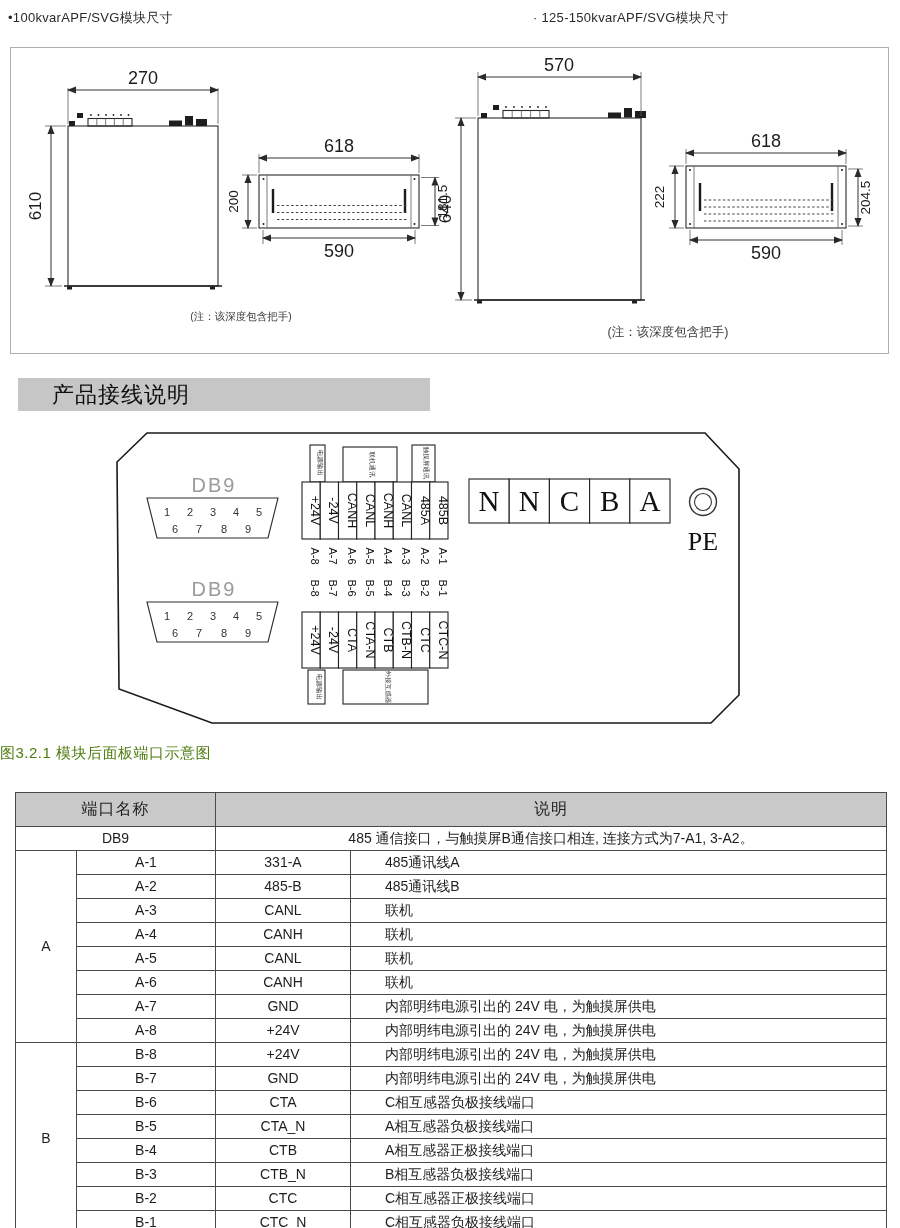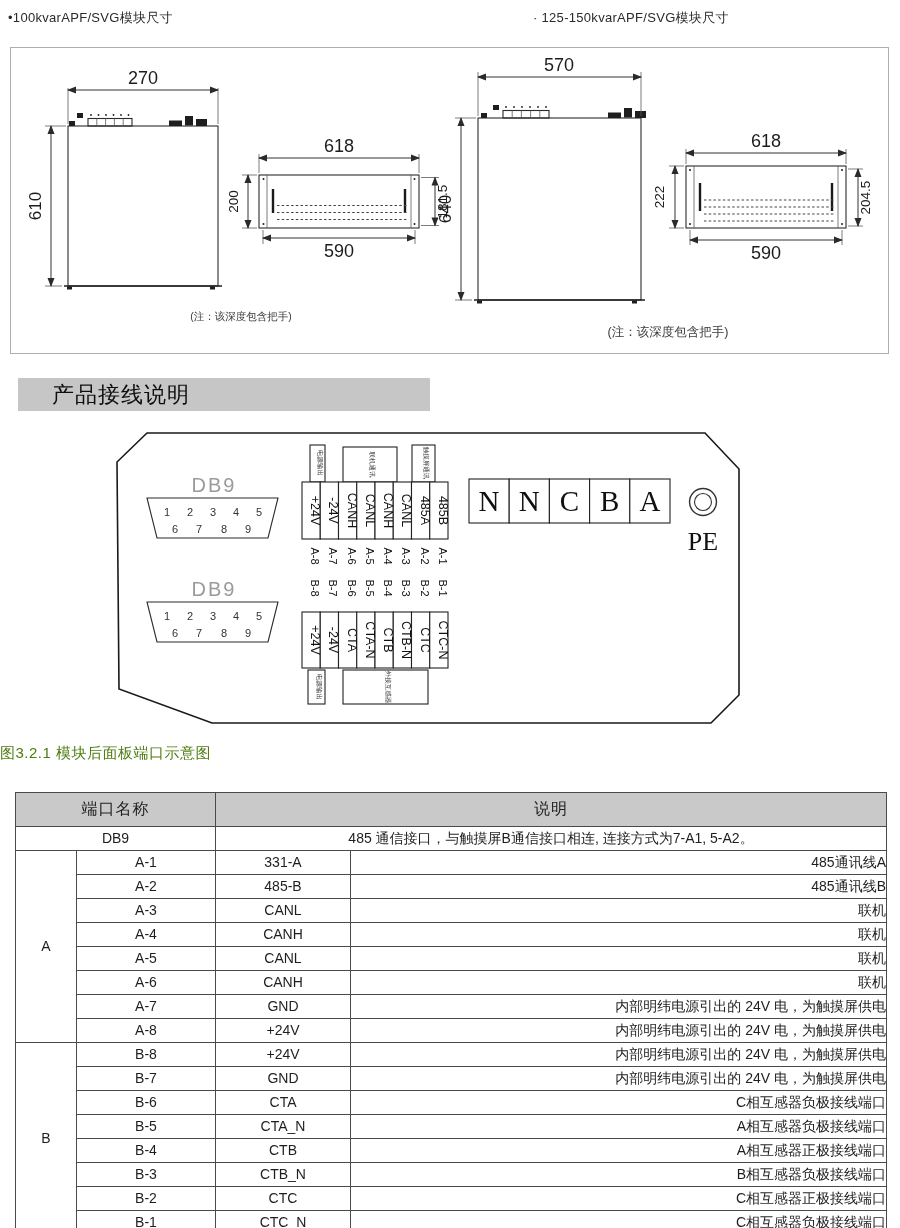--- a/index.html
+++ b/index.html
@@ -14,21 +14,21 @@
                display:flex;align-items:center;padding-left:25px;}
   .section-bar span{font-size:22px;color:#0d0d0d;padding-left:9px;letter-spacing:1px;}
   .diagram{position:absolute;left:110px;top:428px;width:640px;height:310px;}
   .caption{position:absolute;left:0;top:744px;width:900px;text-align:left;font-size:15px;color:#4d7c0f;letter-spacing:0.5px;}
   .port-table{position:absolute;left:15px;top:792px;width:871px;border-collapse:collapse;table-layout:fixed;
               font-size:14px;color:#1e1e1e;}
   .port-table td,.port-table th{border:1px solid #4a4a4a;height:23px;padding:0;line-height:1.15;
               overflow:hidden;white-space:nowrap;}
   .port-table th{background:#c9c9c9;font-weight:normal;font-size:16px;height:33px;letter-spacing:1px;}
   .c-grp,.c-pin,.c-sig{text-align:center;}
-  .c-desc{text-align:right;padding-left:34px !important;}
+  .c-desc{text-align:left;padding-left:34px !important;}
   .c-center{text-align:center;}
   
   .dh{font-family:"Liberation Sans",sans-serif;font-size:18px;fill:#1c1c1c;text-anchor:middle;}
   .dm{font-family:"Liberation Sans",sans-serif;font-size:17px;fill:#1c1c1c;text-anchor:middle;}
   .ds{font-family:"Liberation Sans",sans-serif;font-size:13.5px;fill:#1c1c1c;text-anchor:middle;}
   .nt{font-family:"Liberation Sans",sans-serif;fill:#3a3a3a;text-anchor:middle;}
   .o{fill:none;stroke:#2a2a2a;stroke-width:1.1;}
   .of{fill:#1e1e1e;stroke:none;}
   .x{stroke:#5a5a5a;stroke-width:0.8;}
   .dim{stroke:#333;stroke-width:1;}
@@ -325,21 +325,21 @@
         <col style="width:135px">
         <col style="width:536px">
       </colgroup>
     <tbody>
         <tr>
       <th colspan="2">端口名称</th>
       <th colspan="2">说明</th>
     </tr>
     <tr>
       <td colspan="2" class="c-center">DB9</td>
-      <td colspan="2" class="c-center">485 通信接口，与触摸屏B通信接口相连, 连接方式为7-A1, 5-A2。</td>
+      <td colspan="2" class="c-center">485 通信接口，与触摸屏B通信接口相连, 连接方式为7-A1, 3-A2。</td>
     </tr>
     <tr>
       <td rowspan="8" class="c-grp">A</td>
       <td class="c-pin">A-1</td>
       <td class="c-sig">331-A</td>
       <td class="c-desc">485通讯线A</td>
     </tr>
     <tr>
       <td class="c-pin">A-2</td>
       <td class="c-sig">485-B</td>

